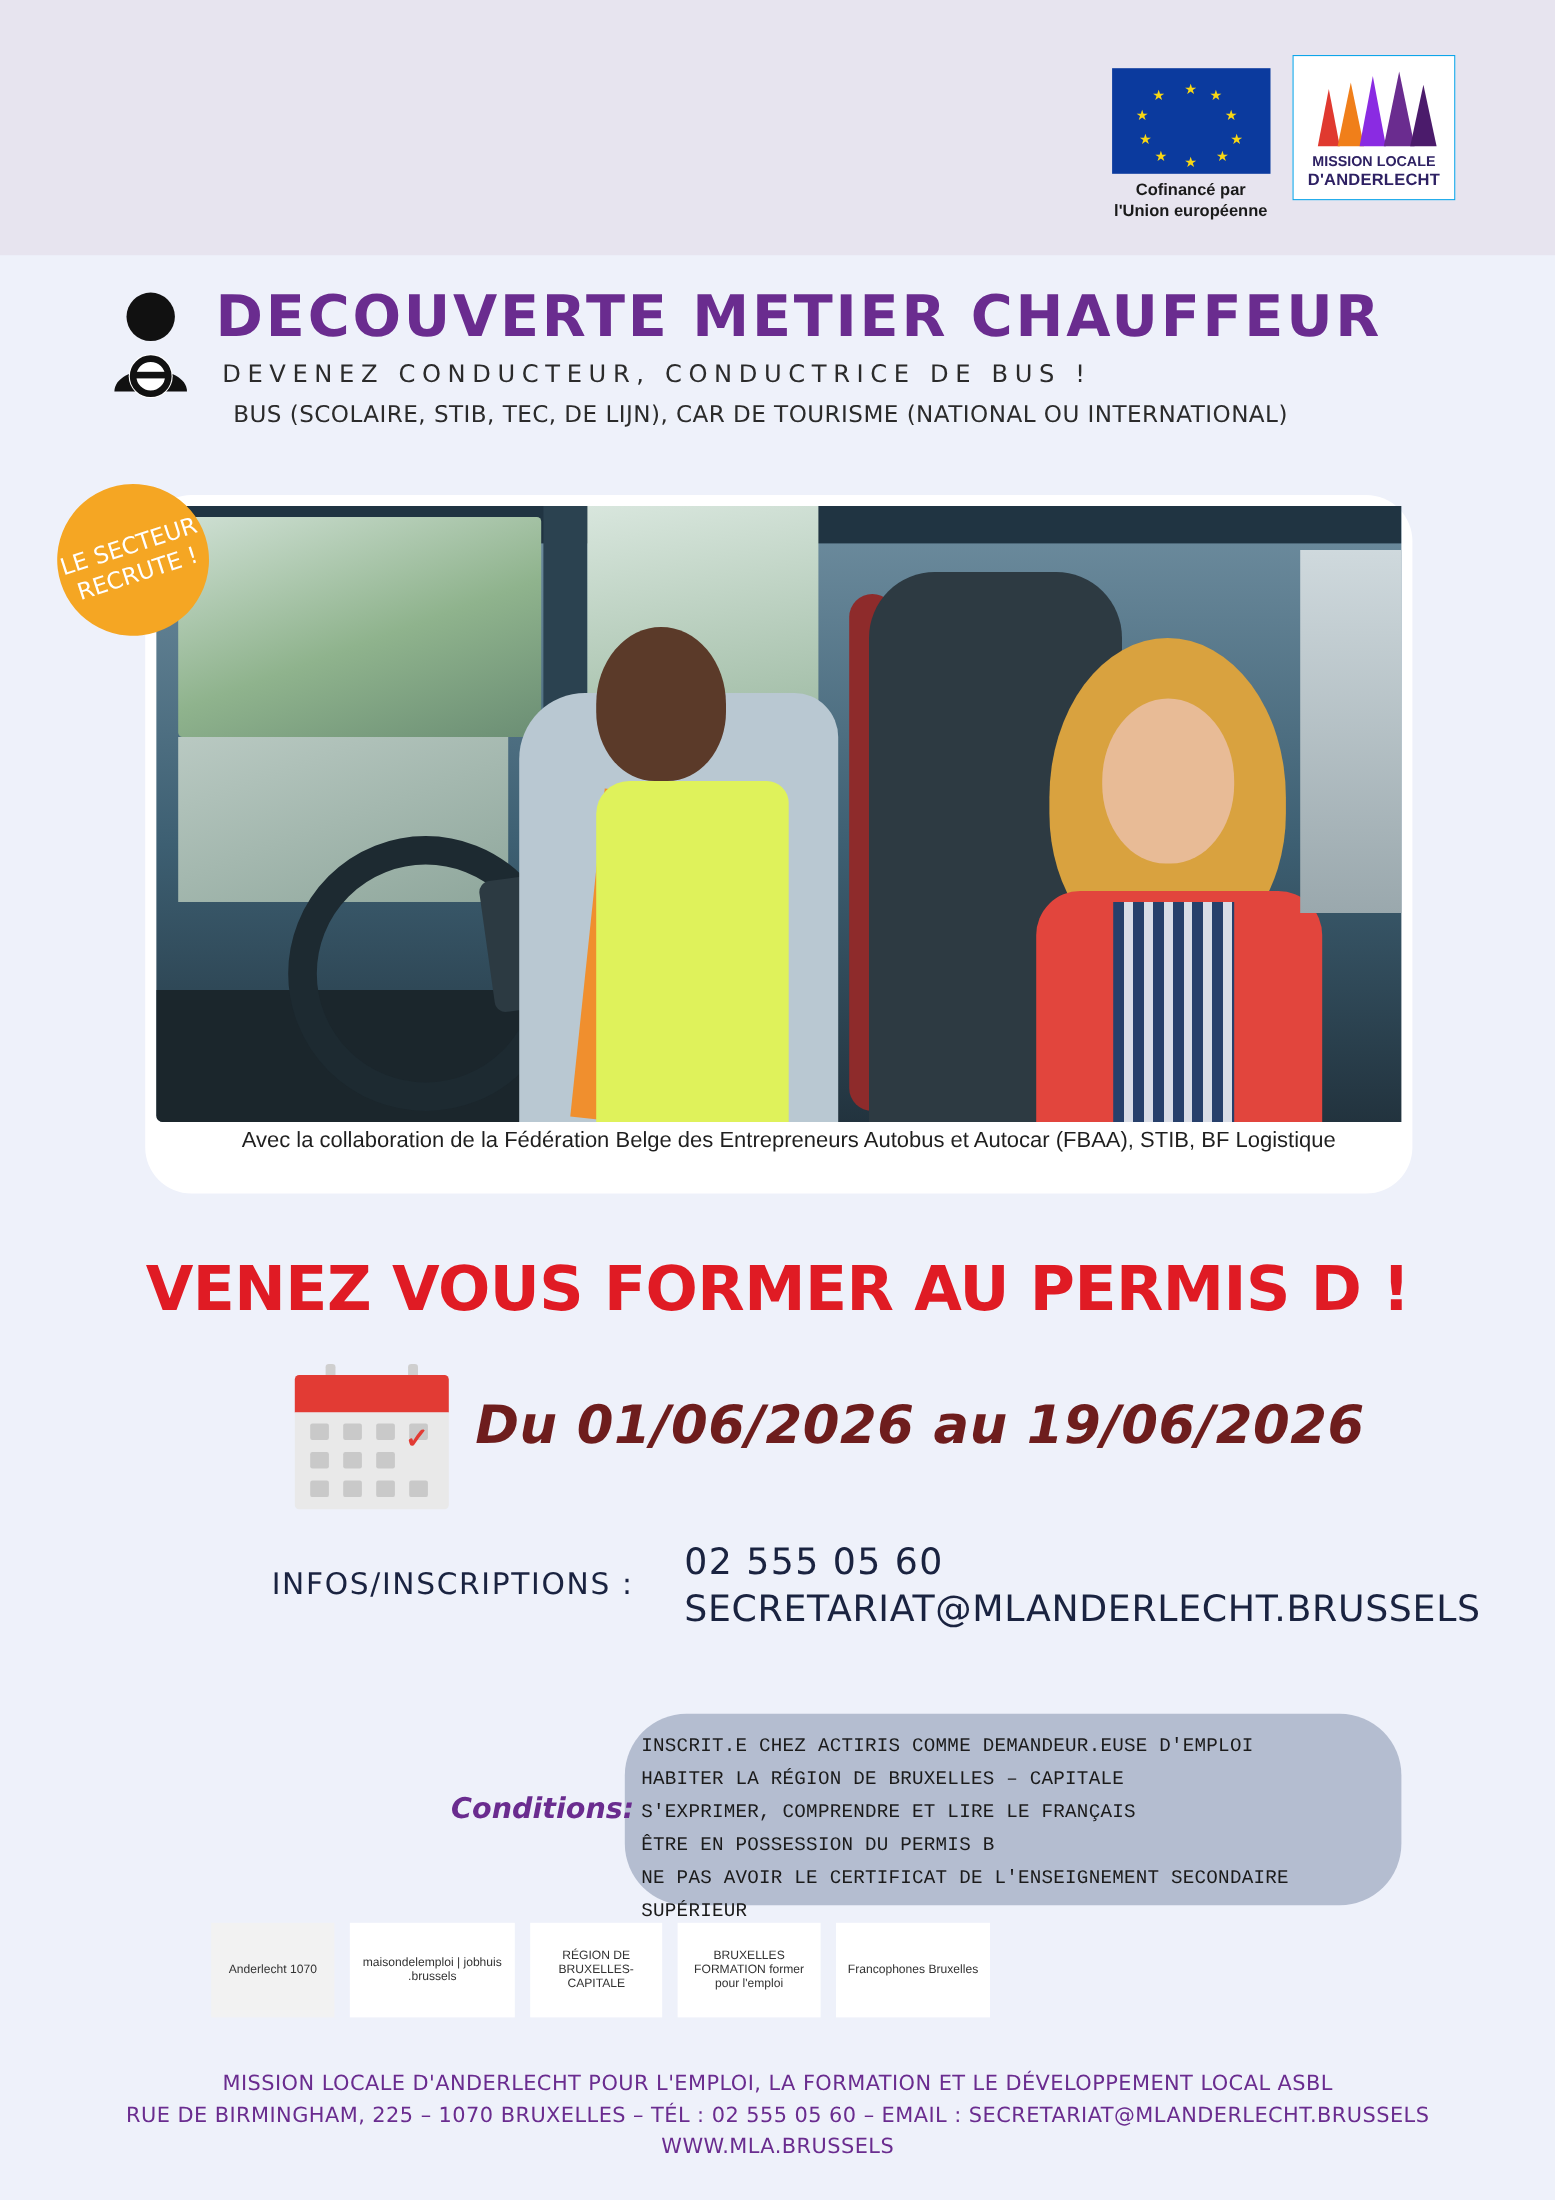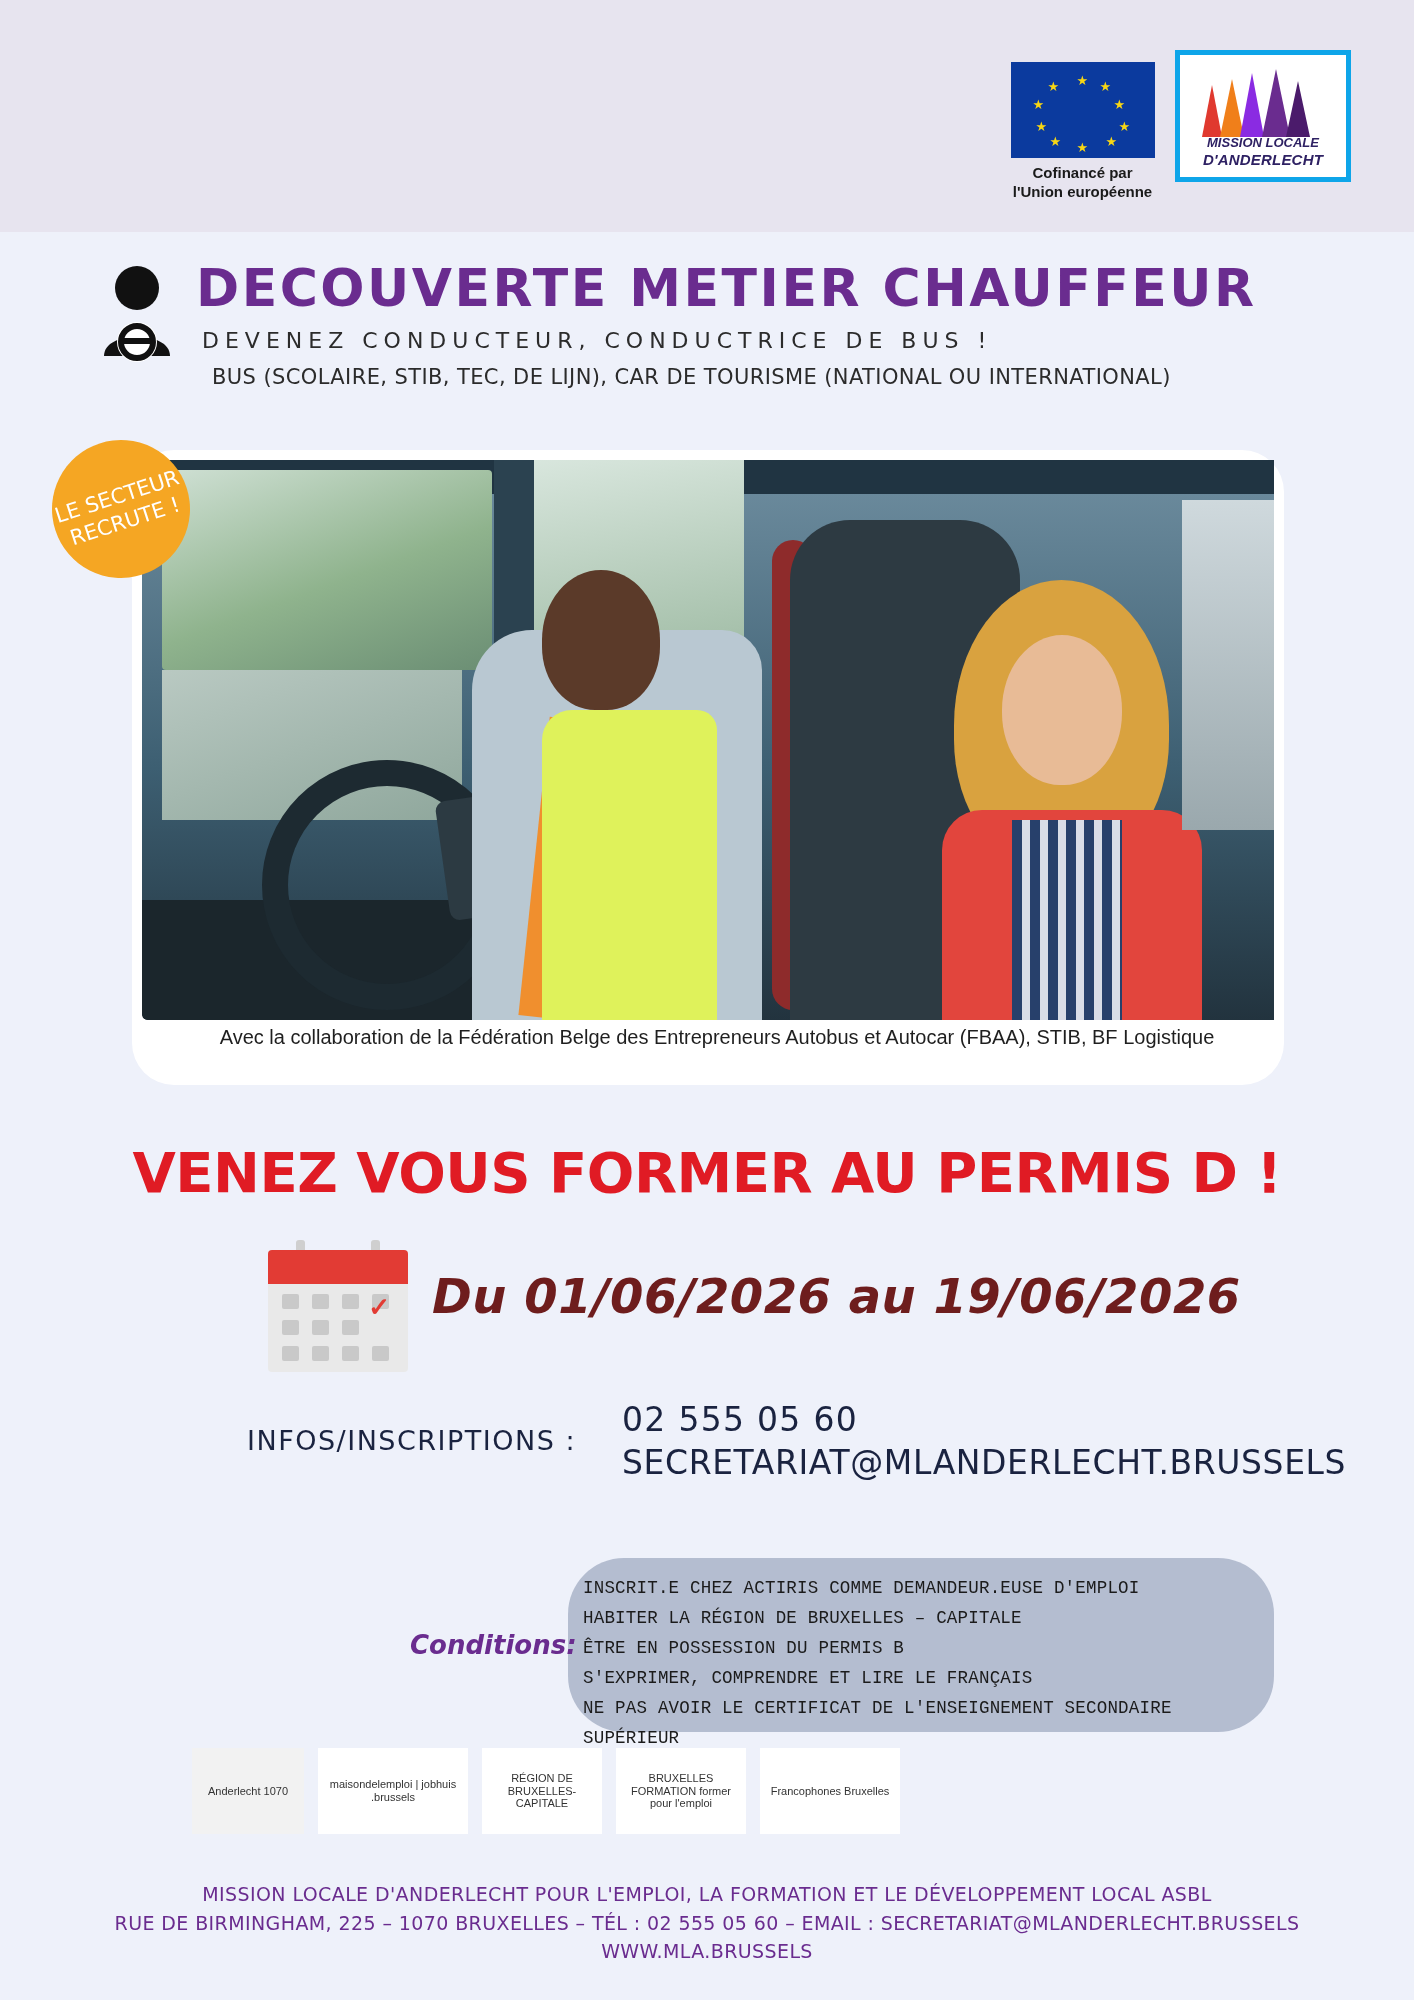--- a/index.html
+++ b/index.html
@@ -41,24 +41,23 @@
   .eu-caption {
     margin-top: 6px;
     font-size: 15px;
     font-weight: bold;
     color: #1a1a1a;
     line-height: 1.25;
   }
   .mla-logo {
     position: absolute;
     top: 50px; left: 1175px;
-    width: 176px; height: 132px;
+    width: 148px; height: 132px;
     background: #ffffff;
-    border: 5px solid #0ea5e9;
-    font-style: italic;
+    border: 1px solid #0ea5e9;
   }
   .mla-mark { position: absolute; top: 10px; left: 14px; width: 120px; height: 74px; }
   .mla-text {
     position: absolute; bottom: 8px; left: 0; width: 100%;
     text-align: center; font-size: 13px; font-weight: bold; color: #2e2163;
     line-height: 1.2;
   }
   .mla-text .big { font-size: 15px; letter-spacing: .2px; }
 
   
@@ -406,22 +405,22 @@
 
 <div class="infos-label">INFOS/INSCRIPTIONS :</div>
 <div class="infos-phone">02 555 05 60</div>
 <div class="infos-mail">SECRETARIAT@MLANDERLECHT.BRUSSELS</div>
 
 <div class="cond-box"></div>
 <div class="cond-label">Conditions:</div>
 <div class="cond-list">
   <div>INSCRIT.E CHEZ ACTIRIS COMME DEMANDEUR.EUSE D'EMPLOI</div>
   <div>HABITER LA RÉGION DE BRUXELLES – CAPITALE</div>
+  <div>S'EXPRIMER, COMPRENDRE ET LIRE LE FRANÇAIS</div>
   <div>ÊTRE EN POSSESSION DU PERMIS B</div>
-  <div>S'EXPRIMER, COMPRENDRE ET LIRE LE FRANÇAIS</div>
   <div>NE PAS AVOIR LE CERTIFICAT DE L'ENSEIGNEMENT SECONDAIRE SUPÉRIEUR</div>
 </div>
 
 <div class="partners">
   <div class="plogo p1">Anderlecht 1070</div>
   <div class="plogo p2">maisondelemploi | jobhuis .brussels</div>
   <div class="plogo p4">RÉGION DE BRUXELLES-CAPITALE</div>
   <div class="plogo p5">BRUXELLES FORMATION former pour l'emploi</div>
   <div class="plogo p6">Francophones Bruxelles</div>
 </div>

